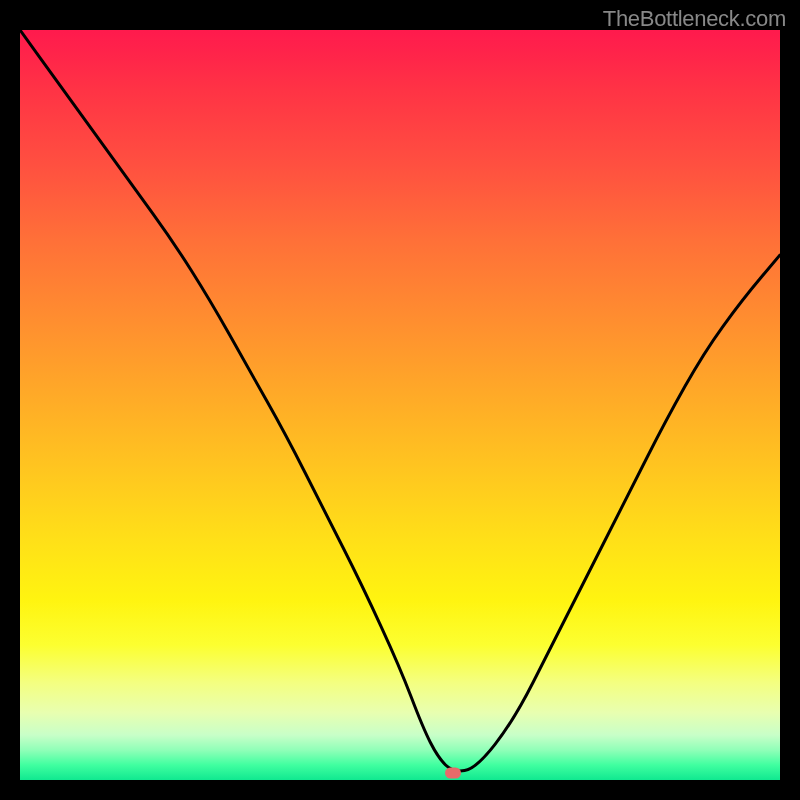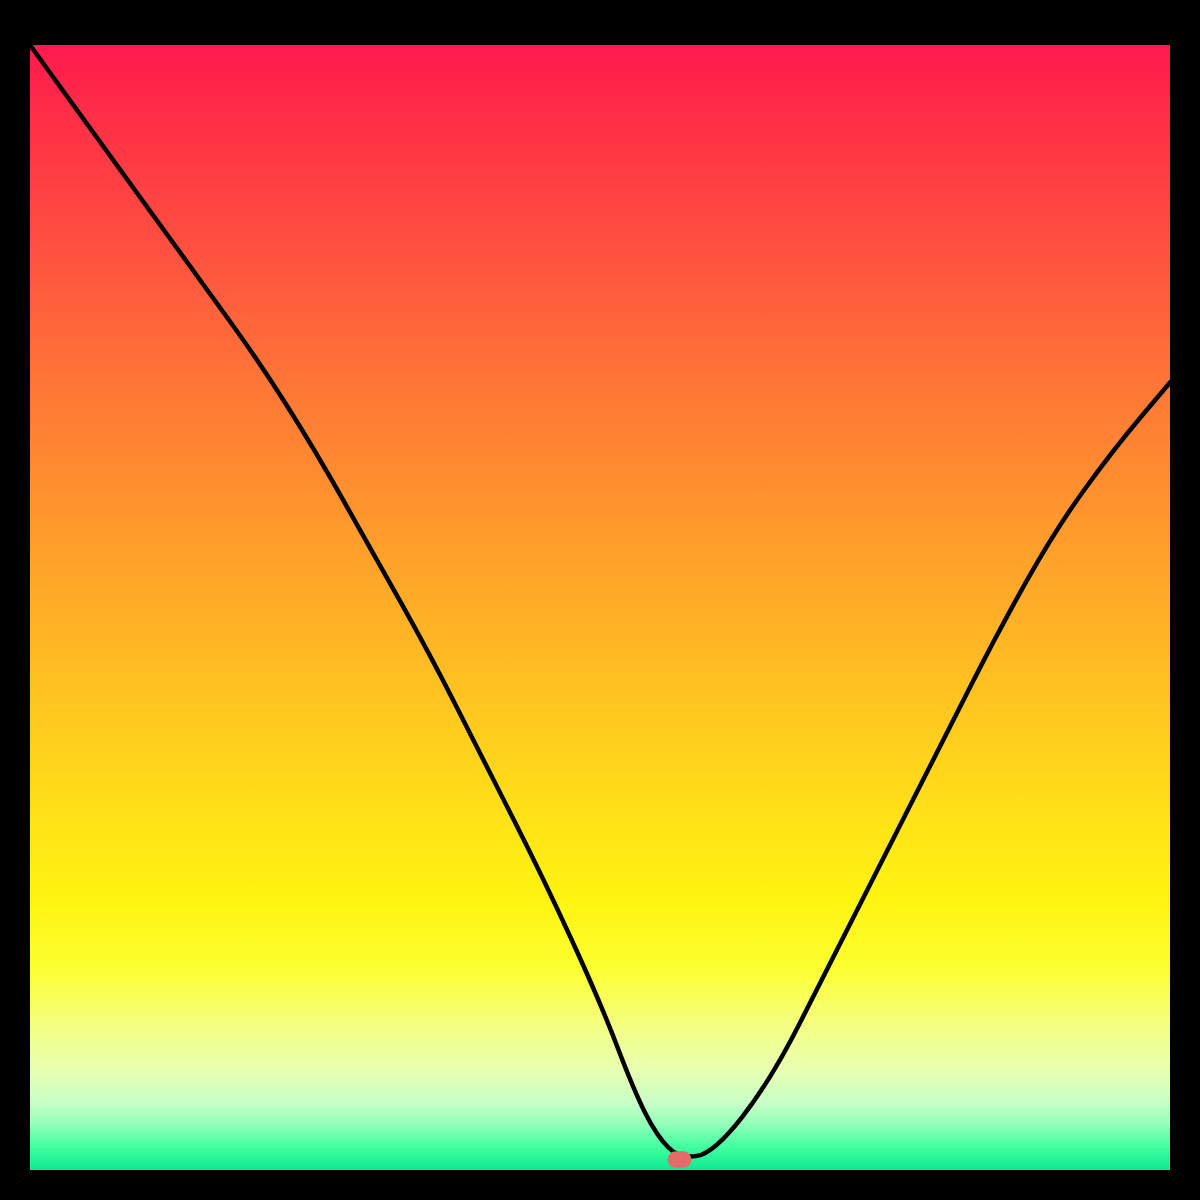--- a/index.html
+++ b/index.html
@@ -65,20 +65,21 @@
     font-size: 22px;
     font-weight: 500;
     letter-spacing: -0.3px;
   }
 </style>
 </head>
 <body>
 
 <div class="frame">
 
+  <div class="watermark">TheBottleneck.com</div>
 
   <div class="plot-area">
     <svg class="curve" viewBox="0 0 760 750" preserveAspectRatio="none">
       <path id="curve-path" d="M 0.0 0.0 Q 0.0 0.0 19.0 26.3 Q 38.0 52.5 57.0 78.8 Q 76.0 105.0 95.0 131.3 Q 114.0 157.5 133.0 183.8 Q 152.0 210.0 171.0 240.0 Q 190.0 270.0 209.0 303.8 Q 228.0 337.5 247.0 371.3 Q 266.0 405.0 285.0 442.5 Q 304.0 480.0 323.0 517.5 Q 342.0 555.0 361.0 596.3 Q 380.0 637.5 391.4 667.5 Q 402.8 697.5 410.4 712.5 Q 418.0 727.5 425.6 735.0 Q 433.2 742.5 444.6 740.6 Q 456.0 738.8 475.0 714.4 Q 494.0 690.0 513.0 652.5 Q 532.0 615.0 551.0 577.5 Q 570.0 540.0 589.0 502.5 Q 608.0 465.0 627.0 427.5 Q 646.0 390.0 665.0 356.3 Q 684.0 322.5 703.0 296.3 Q 722.0 270.0 741.0 247.5 T 760.0 225.0 " fill="none" stroke="#000" stroke-width="3" stroke-linejoin="round" stroke-linecap="round"></path>
     </svg>
     <div id="marker" class="marker" style="left: 433.2px; top: 742.5px;"></div>
   </div>
 
 </div>
 

